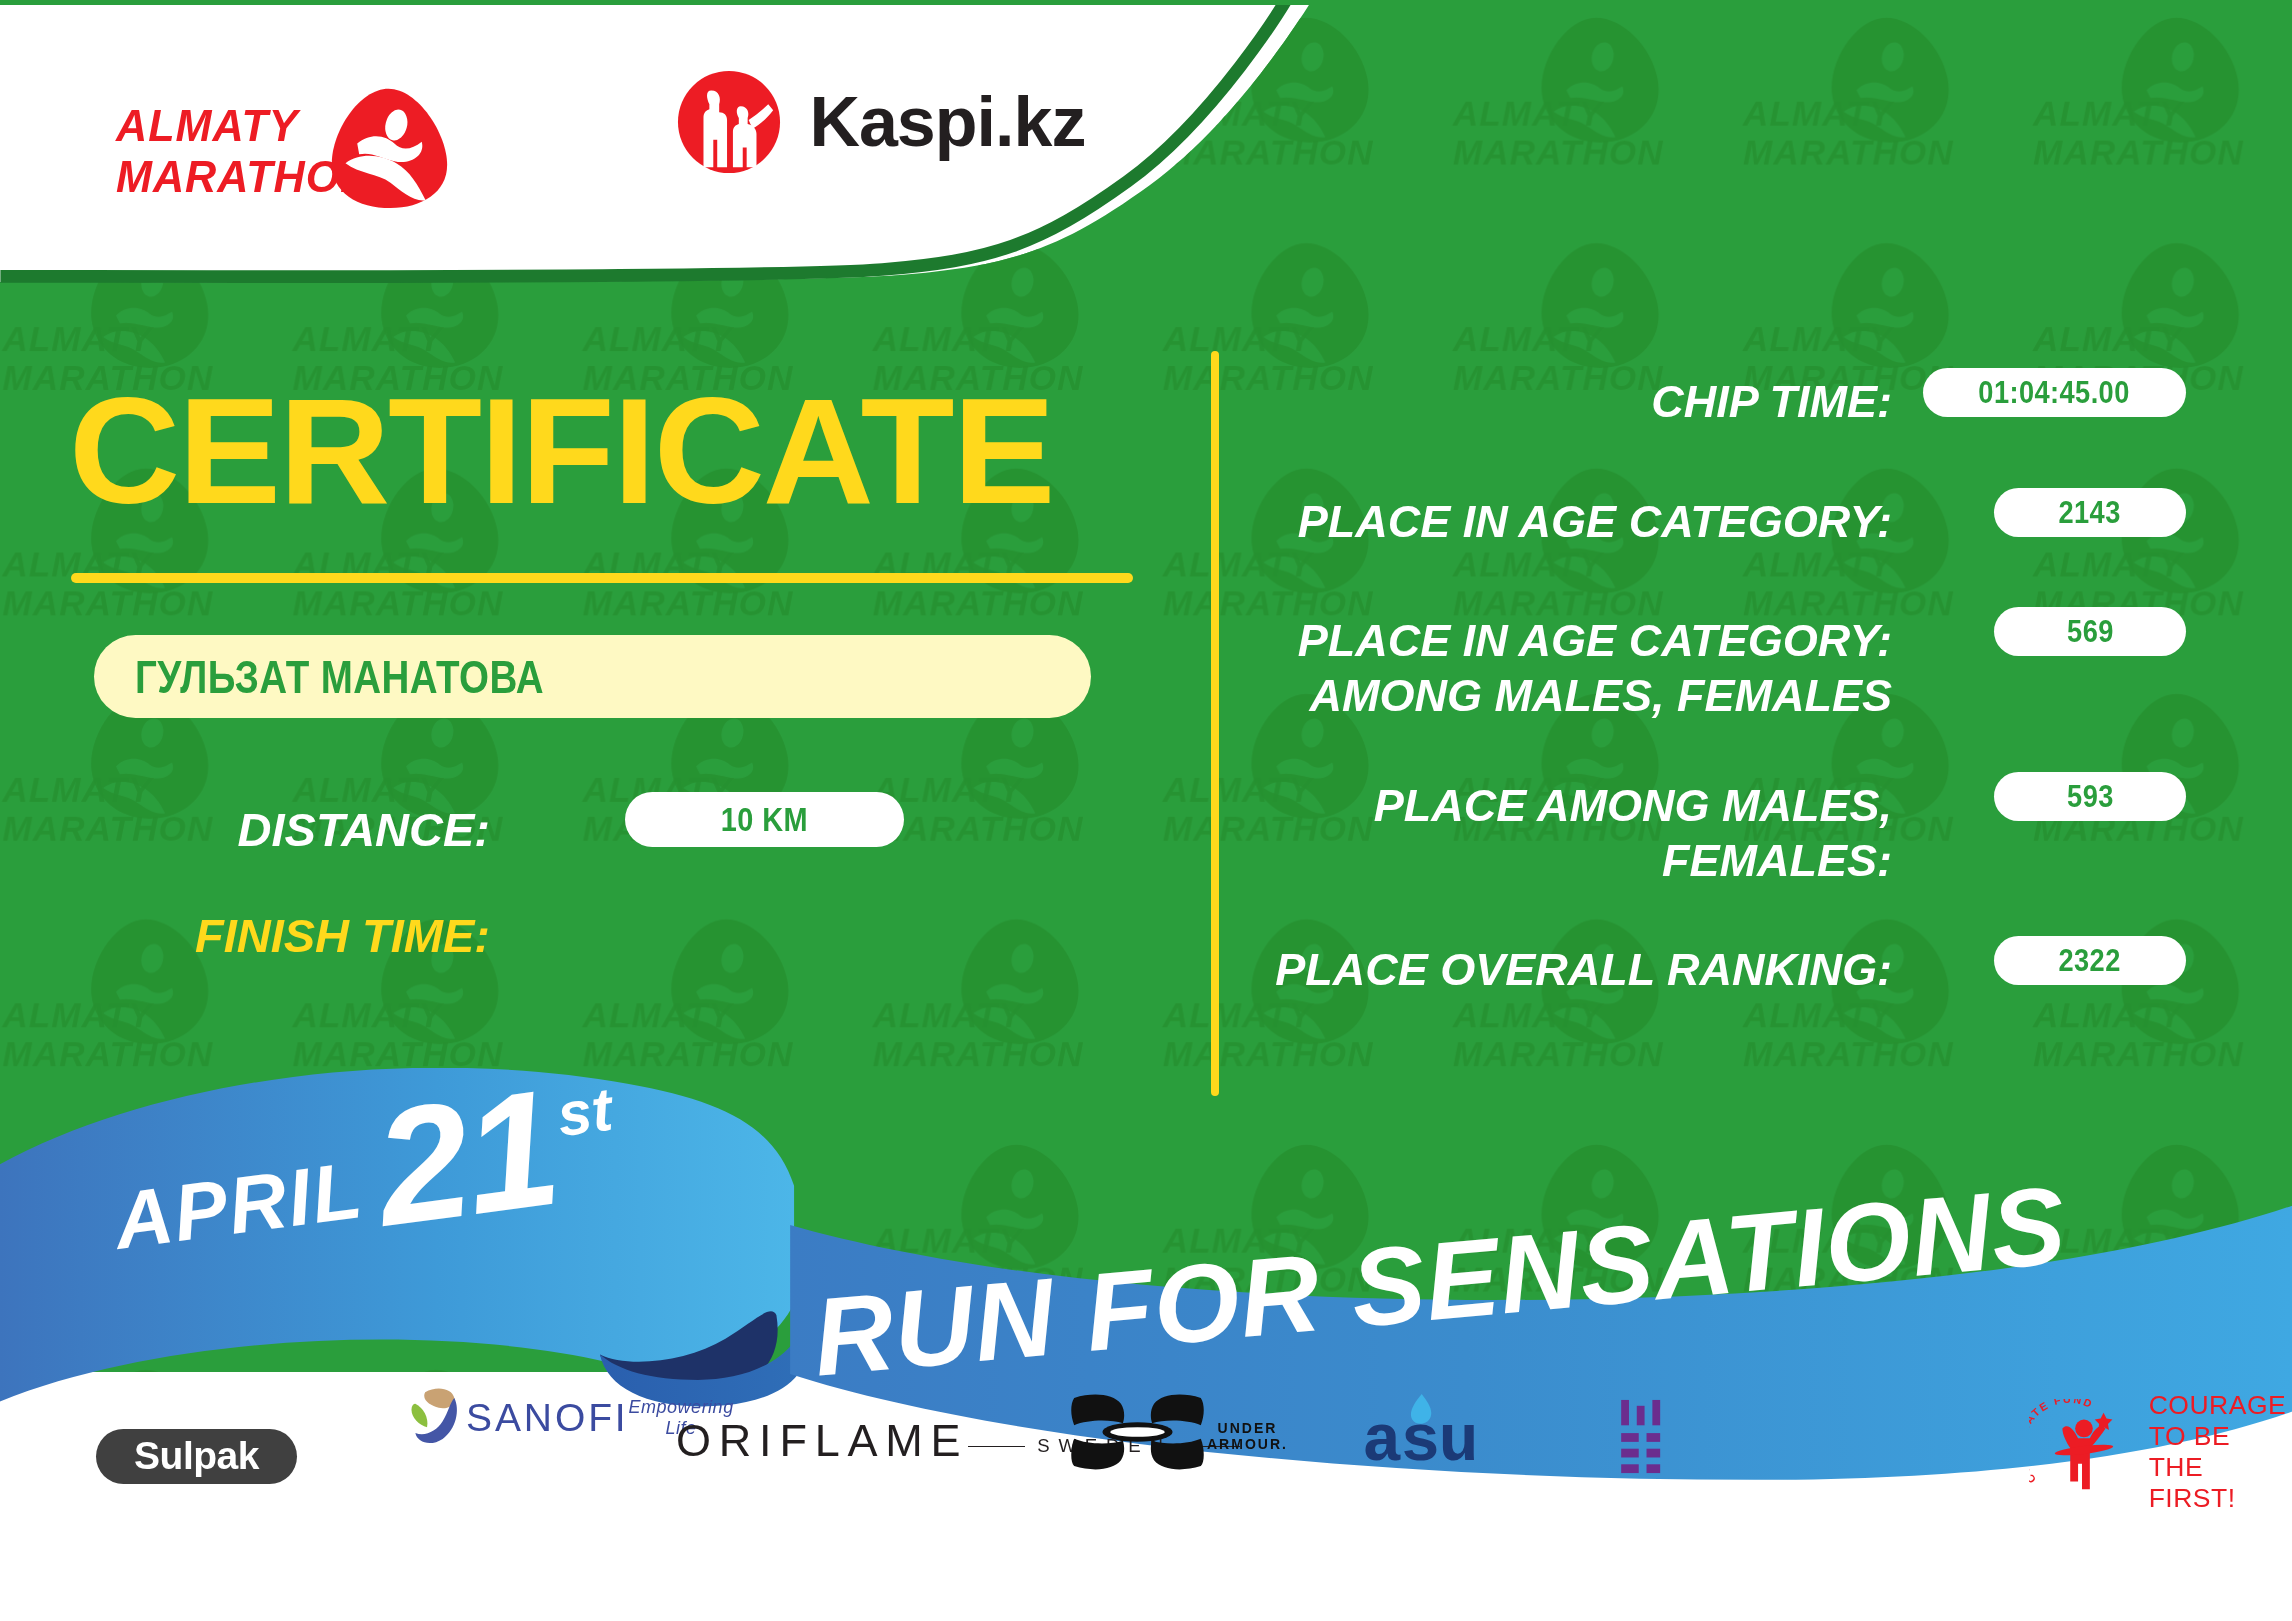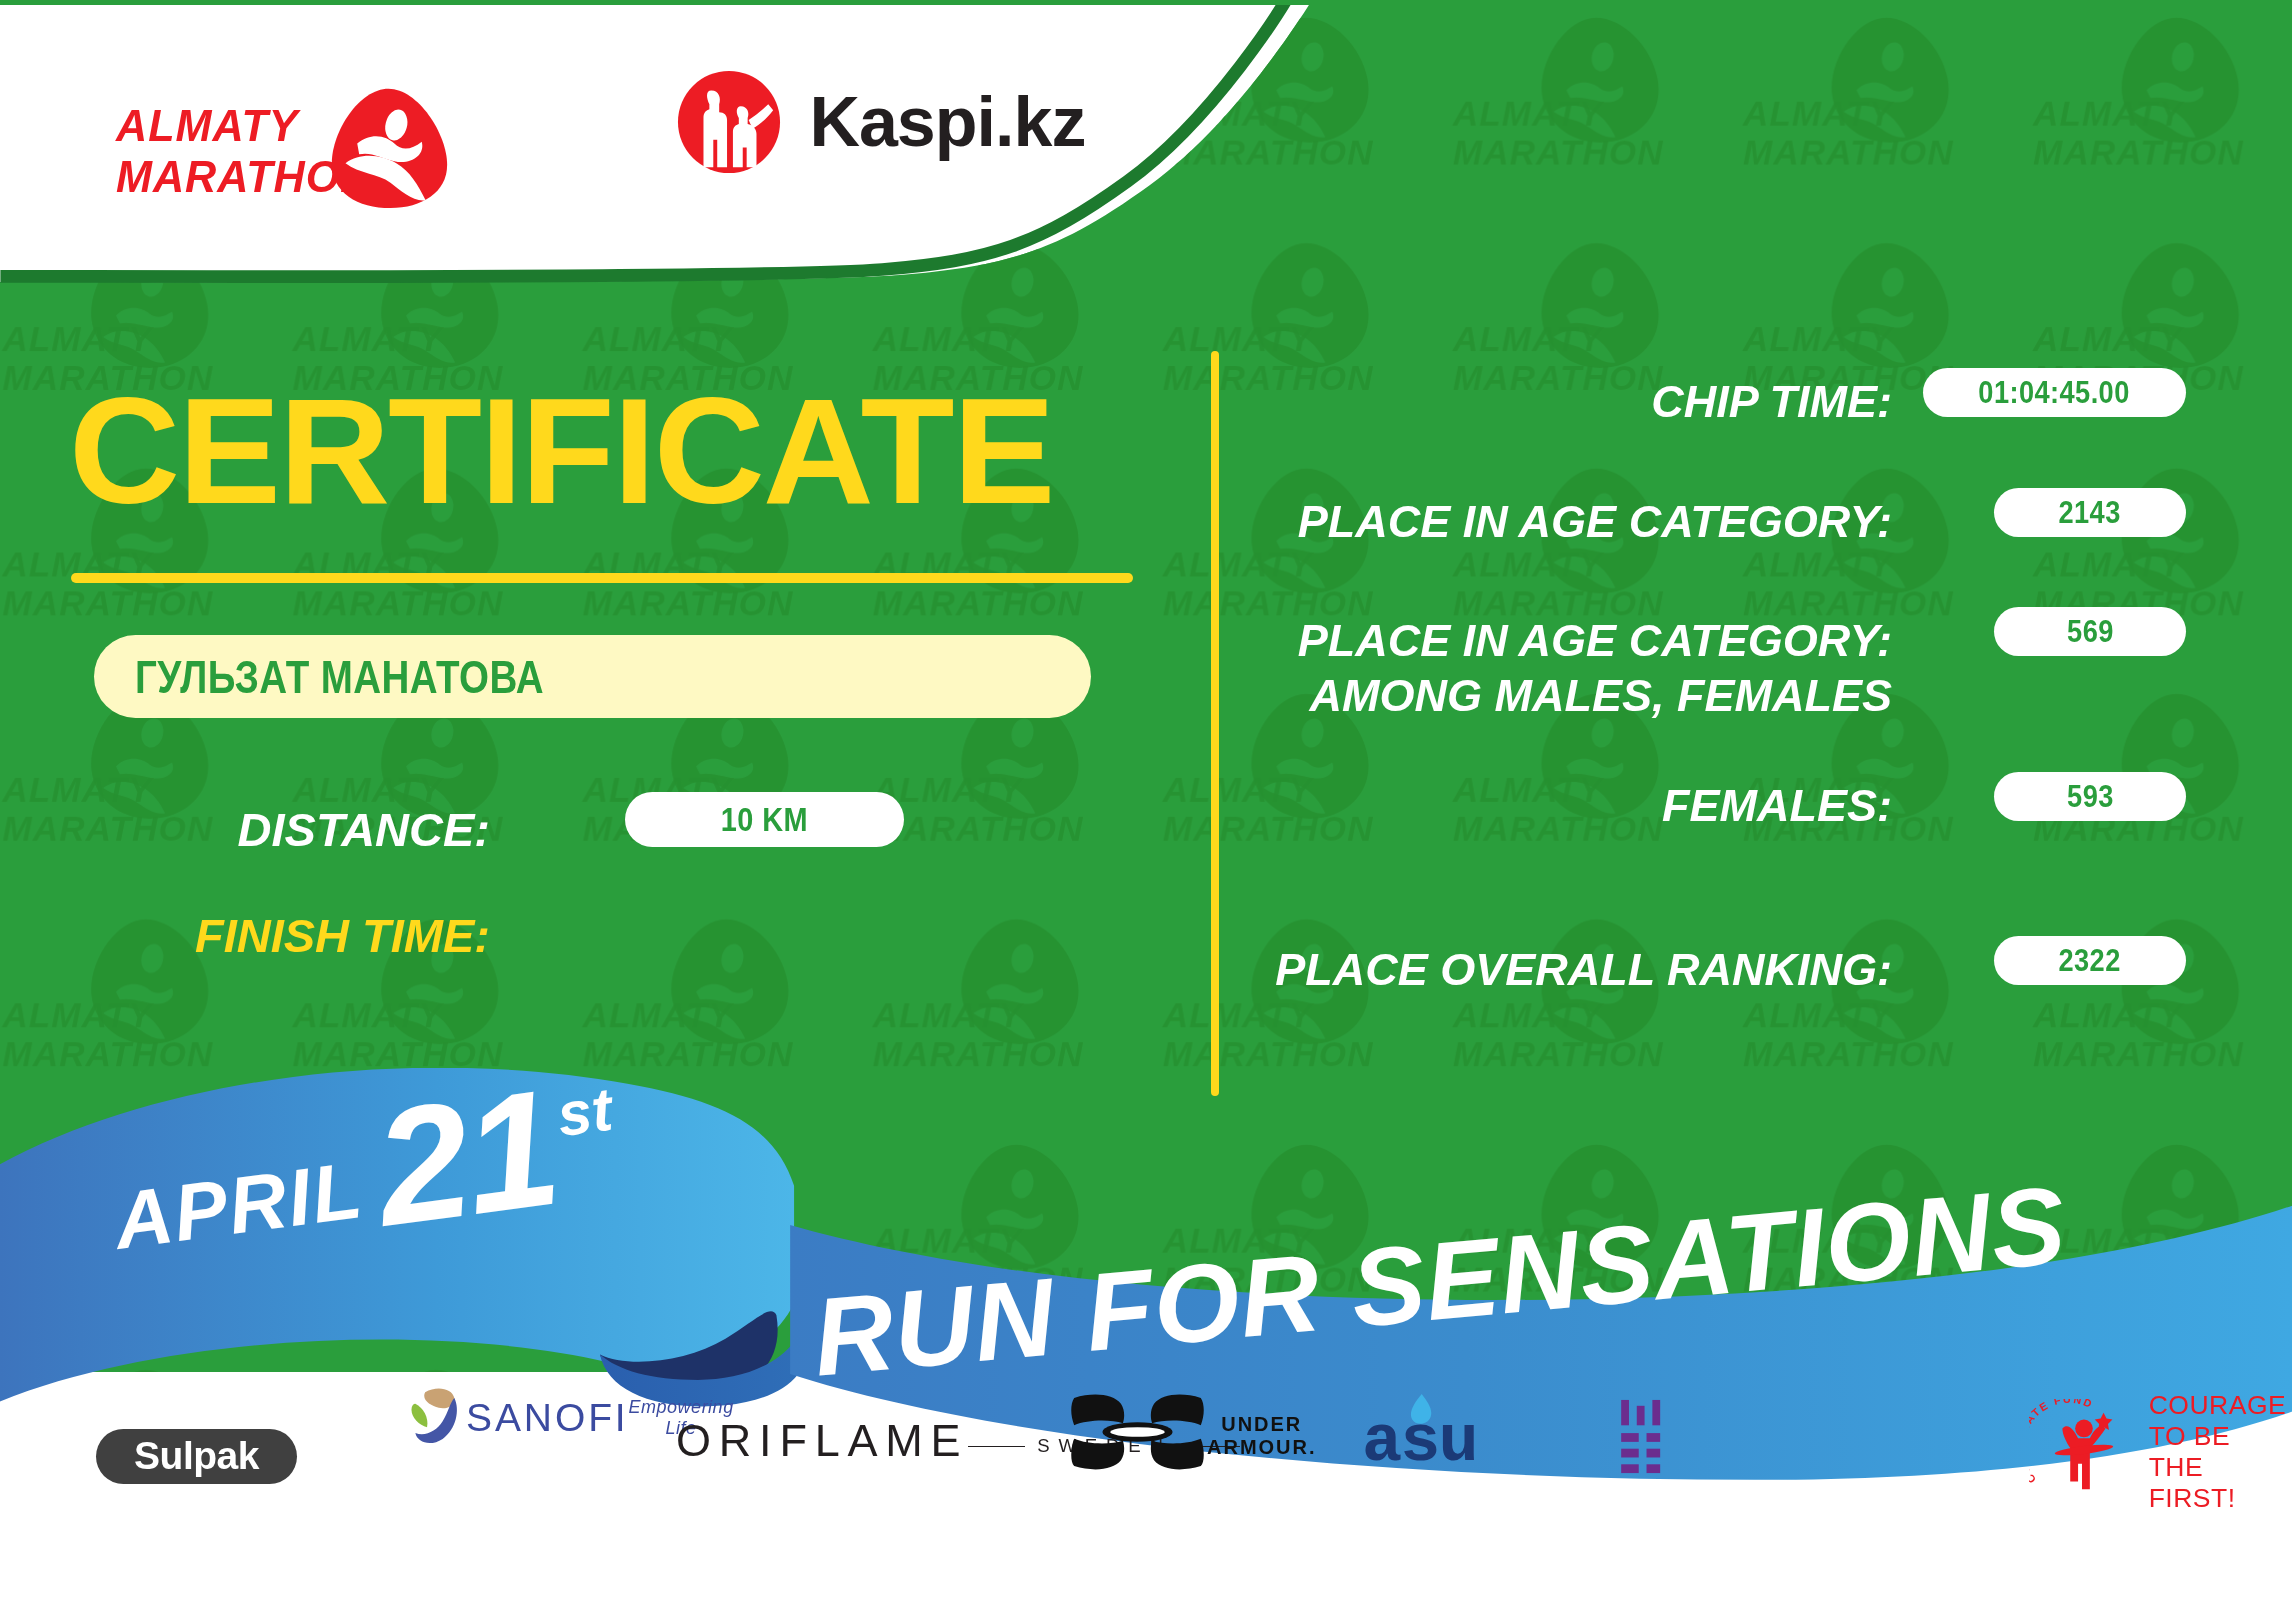--- a/index.html
+++ b/index.html
@@ -177,21 +177,21 @@
 
   .sp-oriflame { left:676px; top:-7.8px; width:294px; text-align:center; }
   .sp-oriflame .or-word { color:#231f20; font-size:45px; letter-spacing:7.8px; }
   .sp-oriflame .or-sub {
     color:#231f20; font-size:18.6px; letter-spacing:8.8px; margin-top:9.8px;
     display:flex; align-items:center; justify-content:center; gap:11.8px;
   }
   .sp-oriflame .or-sub i { display:block; height:1px; width:57px; background:#231f20; }
 
   .sp-ua { left:1068px; top:-29px; width:216px; text-align:center; }
-  .sp-ua .ua-word { color:#111111; font-size:20px; font-weight:bold; letter-spacing:2px; margin-top:7.8px; }
+  .sp-ua .ua-word { color:#111111; font-size:14px; font-weight:bold; letter-spacing:2px; margin-top:7.8px; }
 
   .sp-asu { left:1362px; top:-13.7px; }
   .sp-asu .asu-word { color:#1b3a77; font-size:67px; font-weight:bold; letter-spacing:-2px; line-height:67px; }
 
   .sp-yessenov { left:1617px; top:-25.5px; display:flex; align-items:center; gap:21.6px; }
   .sp-yessenov .ye-text { color:#6b2d8e; font-weight:bold; font-size:22.5px; line-height:29px; letter-spacing:0.5px; }
 
   .sp-courage { left:2029px; top:-33px; display:flex; align-items:center; gap:13.7px; }
   .sp-courage .co-text { color:#ec1c24; font-size:26.5px; line-height:31px; letter-spacing:0.5px; }
 </style>
@@ -308,20 +308,21 @@
         <div>PLACE IN AGE CATEGORY:</div>
         <div>AMONG MALES, FEMALES</div>
       </div>
       <div class="rpill">
         <span>569</span>
       </div>
     </div>
 
     <div class="rrow two-line">
       <div class="rlbl">
+        <div>PLACE AMONG MALES,</div>
         <div>FEMALES:</div>
       </div>
       <div class="rpill">
         <span>593</span>
       </div>
     </div>
 
     <div class="rrow">
       <div class="rlbl">PLACE OVERALL RANKING:</div>
       <div class="rpill">

